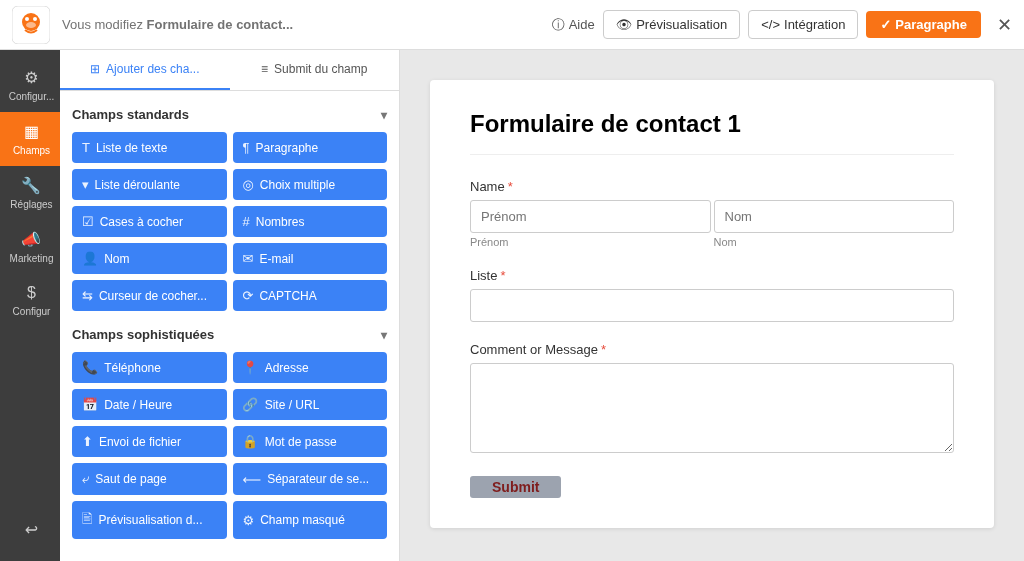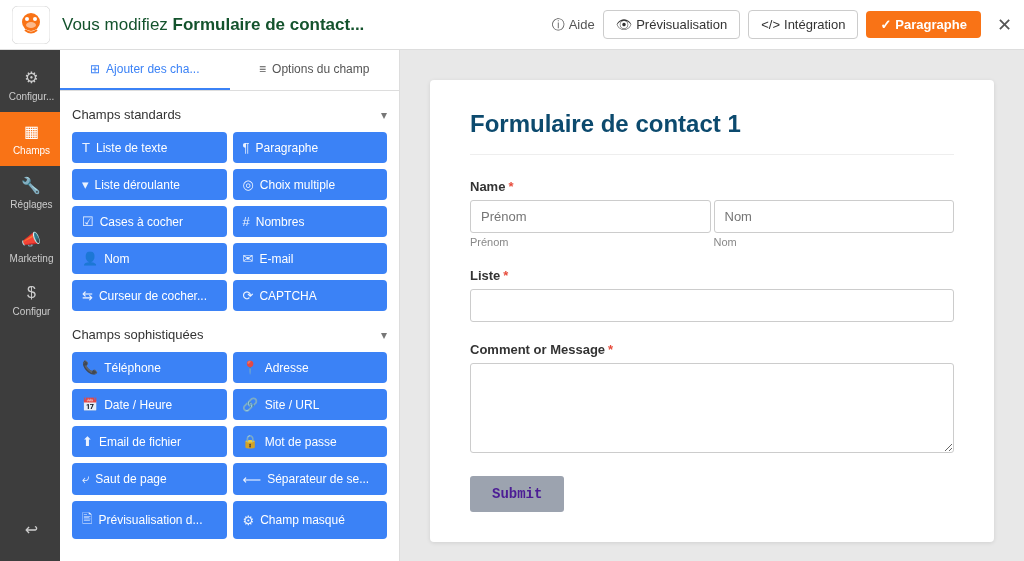--- a/index.html
+++ b/index.html
@@ -6,21 +6,21 @@
     body { font-family: -apple-system, BlinkMacSystemFont, 'Segoe UI', sans-serif; font-size: 13px; background: #f0f0f0; display: flex; flex-direction: column; height: 561px; overflow: hidden; }
 
     
     .top-bar {
       display: flex; align-items: center; background: #fff; border-bottom: 1px solid #ddd;
       padding: 0 12px; height: 50px; flex-shrink: 0;
     }
     .top-bar-logo {
       width: 38px; height: 38px; margin-right: 12px; flex-shrink: 0;
     }
-    .top-bar-title { font-size: 17px; color: #14532d; flex: 1; }
+    .top-bar-title { font-size: 13px; color: #737373; flex: 1; }
     .top-bar-title strong { font-weight: 700; }
     .top-bar-actions { display: flex; align-items: center; gap: 8px; }
     .btn-help { background: none; border: none; color: #555; cursor: pointer; font-size: 13px; display: flex; align-items: center; gap: 4px; }
     .btn-preview { background: #fff; border: 1px solid #ccc; border-radius: 4px; padding: 6px 12px; cursor: pointer; font-size: 13px; color: #333; display: flex; align-items: center; gap: 4px; }
     .btn-integration { background: #fff; border: 1px solid #ccc; border-radius: 4px; padding: 6px 12px; cursor: pointer; font-size: 13px; color: #333; display: flex; align-items: center; gap: 4px; }
     .btn-save { background: #f97316; border: none; border-radius: 4px; padding: 6px 14px; cursor: pointer; font-size: 13px; color: #fff; font-weight: 600; display: flex; align-items: center; gap: 4px; }
     .btn-close { background: none; border: none; font-size: 18px; cursor: pointer; color: #555; margin-left: 8px; }
 
     
     .main-layout { display: flex; flex: 1; overflow: hidden; }
@@ -49,61 +49,61 @@
       flex: 1; padding: 12px 8px; font-size: 12px; color: #555; cursor: pointer;
       display: flex; align-items: center; justify-content: center; gap: 6px;
       border-bottom: 2px solid transparent;
     }
     .left-panel-tab.active { border-bottom-color: #3b82f6; color: #3b82f6; }
 
     .left-panel-content { overflow-y: auto; flex: 1; padding: 12px; }
 
     .section-header {
       display: flex; align-items: center; justify-content: space-between;
-      font-size: 13px; font-weight: 400; color: #333; margin-bottom: 10px; margin-top: 4px;
+      font-size: 13px; font-weight: 700; color: #333; margin-bottom: 10px; margin-top: 4px;
     }
     .section-header .chevron { font-size: 12px; color: #777; }
 
     .fields-grid { display: grid; grid-template-columns: 1fr 1fr; gap: 6px; margin-bottom: 16px; }
     .field-btn {
       background: #3b82f6; color: #fff; border: none; border-radius: 4px;
       padding: 8px 10px; cursor: pointer; font-size: 12px; display: flex; align-items: center; gap: 6px;
       text-align: left;
     }
     .field-btn .icon { font-size: 13px; opacity: 0.9; }
 
     
     .right-content {
       flex: 1; background: #e8e8e8; overflow-y: auto; display: flex; justify-content: center; padding: 30px;
     }
     .form-preview {
       background: #fff; border-radius: 4px; padding: 30px 40px; width: 100%; max-width: 620px;
       box-shadow: 0 1px 4px rgba(0,0,0,0.1); height: fit-content;
     }
-    .form-title { font-size: 24px; font-weight: 700; color: #0c4a6e; margin-bottom: 24px; padding-bottom: 16px; border-bottom: 1px solid #eee; }
+    .form-title { font-size: 24px; font-weight: 700; color: #000000; margin-bottom: 24px; padding-bottom: 16px; border-bottom: 1px solid #eee; }
 
     .form-field { margin-bottom: 20px; }
-    .form-label { font-size: 13px; font-weight: 700; color: #333; margin-bottom: 6px; display: flex; align-items: flex-end; gap: 3px; }
+    .form-label { font-size: 13px; font-weight: 400; color: #333; margin-bottom: 6px; display: flex; align-items: flex-end; gap: 3px; }
     .form-label .required { color: #e74c3c; }
 
     .name-row { display: flex; gap: 3px; }
     .name-col { flex: 1; }
     .sub-label { font-size: 11px; color: #888; margin-top: 3px; }
 
     .form-input {
       width: 100%; border: 1px solid #ccc; border-radius: 3px; padding: 8px 10px;
       font-size: 13px; color: #333; outline: none;
     }
     .form-textarea {
       width: 100%; border: 1px solid #ccc; border-radius: 3px; padding: 8px 10px;
       font-size: 13px; color: #333; outline: none; resize: vertical; height: 90px;
     }
     .submit-btn {
-      background: #9ca3af; color: #4c1d95; border: none; border-radius: 3px;
-      padding: 10px 22px; font-size: 14px; font-weight: 600; cursor: pointer; font-family: Liberation Mono, monospace;
+      background: #9ca3af; color: #7f1d1d; border: none; border-radius: 3px;
+      padding: 3px 22px; font-size: 14px; font-weight: 600; cursor: pointer;
     }
   </style>
 </head>
 <body>
 
 <div class="top-bar">
   <div class="top-bar-logo">
     <svg width="38" height="38" viewBox="0 0 38 38">
       <rect width="38" height="38" rx="6" fill="#fff" stroke="#ddd"></rect>
       <circle cx="19" cy="16" r="9" fill="#f97316"></circle>
@@ -168,21 +168,21 @@
   </div>
 
   <div class="left-panel">
     <div class="left-panel-tabs">
       <div class="left-panel-tab active">
         <span>⊞</span>
         <span>Ajouter des cha...</span>
       </div>
       <div class="left-panel-tab">
         <span>≡</span>
-        <span>Options du champ</span>
+        <span>Submit du champ</span>
       </div>
     </div>
 
     <div class="left-panel-content">
 
       <div class="section-header">
         <span>Champs standards</span>
         <span class="chevron">▾</span>
       </div>
       <div class="fields-grid">
@@ -244,21 +244,21 @@
         <button class="field-btn">
           <span class="icon">📅</span>
           <span>Date / Heure</span>
         </button>
         <button class="field-btn">
           <span class="icon">🔗</span>
           <span>Site / URL</span>
         </button>
         <button class="field-btn">
           <span class="icon">⬆</span>
-          <span>Email de fichier</span>
+          <span>Envoi de fichier</span>
         </button>
         <button class="field-btn">
           <span class="icon">🔒</span>
           <span>Mot de passe</span>
         </button>
         <button class="field-btn">
           <span class="icon">⤶</span>
           <span>Saut de page</span>
         </button>
         <button class="field-btn">

